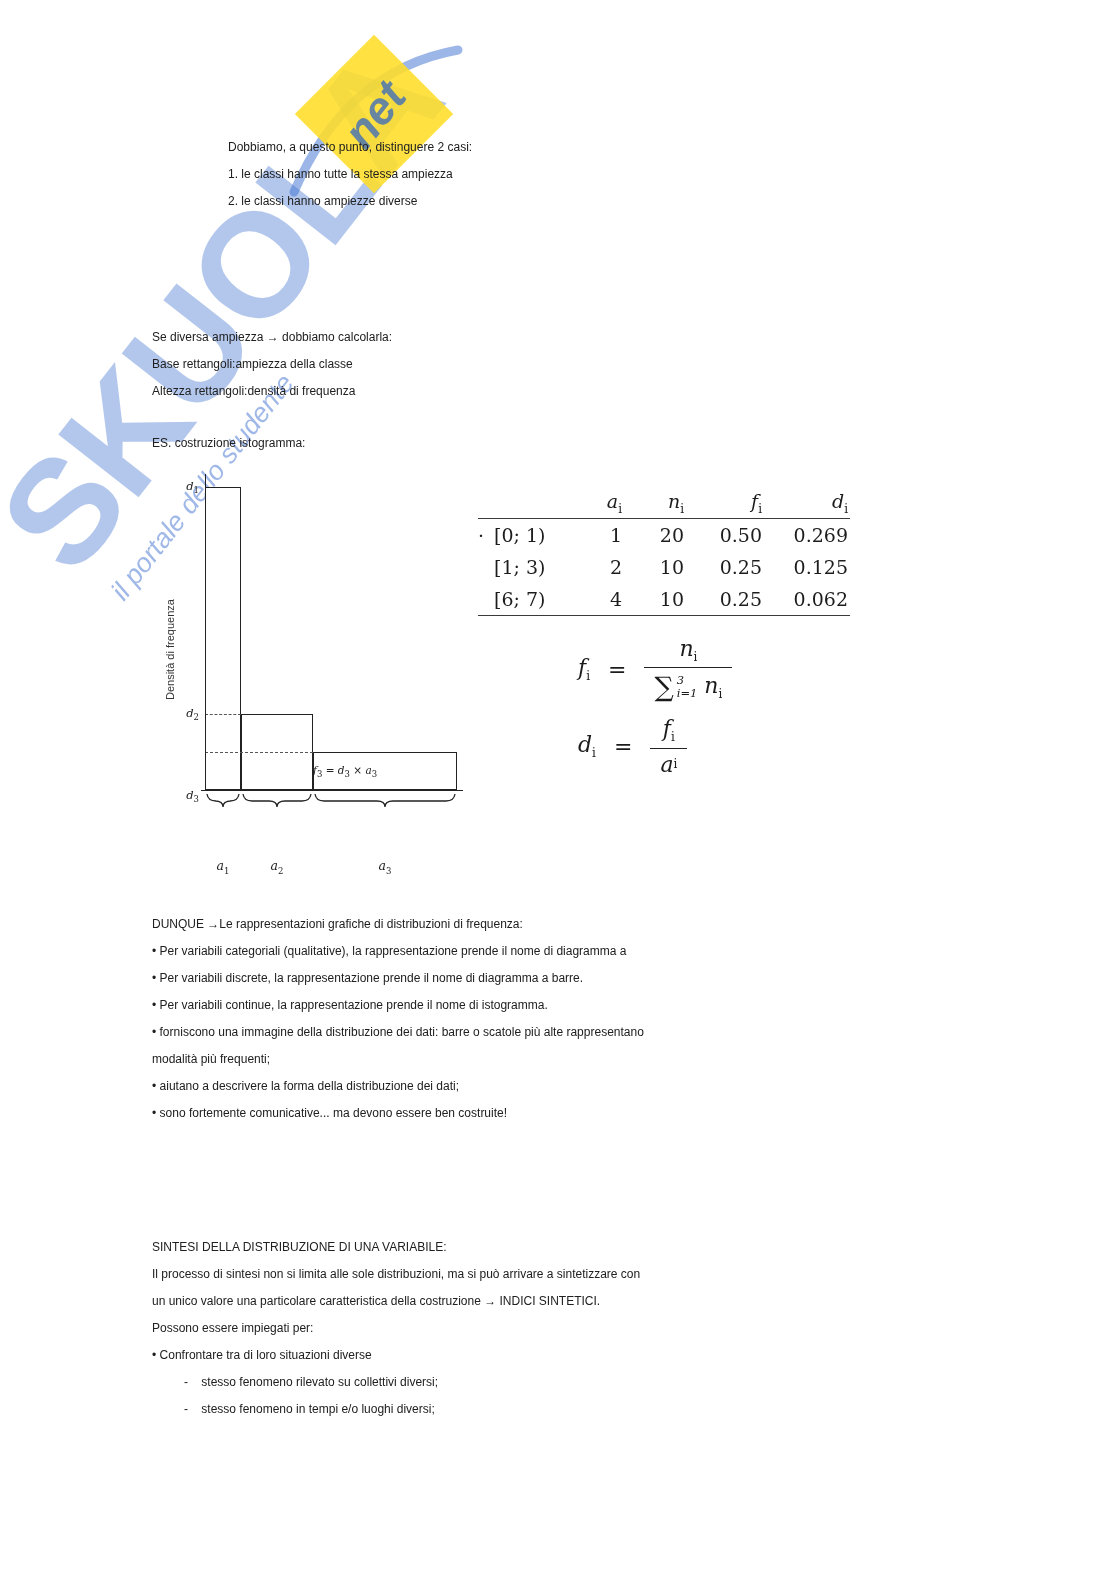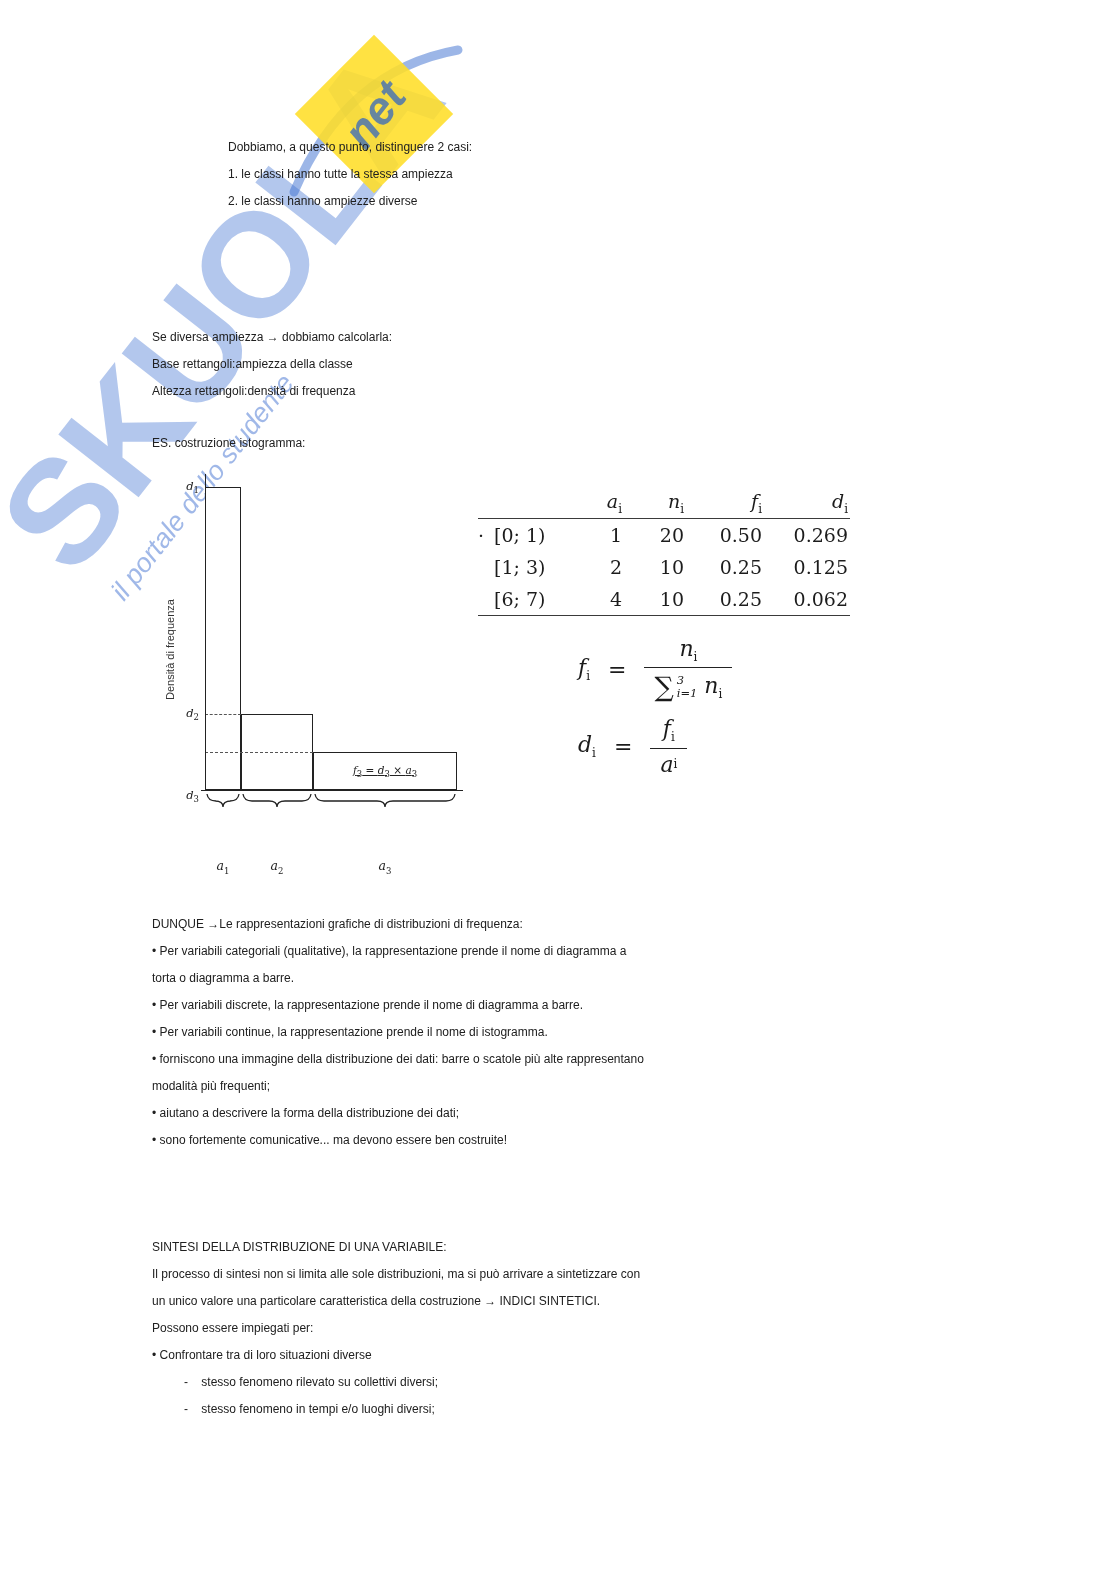--- a/index.html
+++ b/index.html
@@ -32,21 +32,21 @@
   
   #figure{left:150px;top:468px;width:740px;height:400px;position:absolute;z-index:1;}
 
   #histogram{position:absolute;left:0;top:0;width:340px;height:380px;color:#222;}
   #histogram .ylabel{position:absolute;left:14px;top:232px;font-size:11px;color:#333;transform:rotate(-90deg);transform-origin:left top;white-space:nowrap;}
   #histogram .bar{position:absolute;background:#fff;border:1.3px solid #222;box-sizing:border-box;}
   #histogram .dash{position:absolute;border-top:1.2px dashed #555;height:0;}
   #histogram .dlab{position:absolute;text-align:right;font-family:"DejaVu Serif",serif;font-size:11.5px;}
   #histogram .dlab sub,#histogram .alab sub,#histogram .ann sub{font-size:8.5px;}
   #histogram .alab{position:absolute;text-align:center;font-family:"DejaVu Serif",serif;font-size:12.5px;margin-top:48px;}
-  #histogram .ann{position:absolute;text-align:center;font-family:"DejaVu Serif",serif;font-size:10.5px;text-decoration:underline;}
+  #histogram .ann{position:absolute;font-family:"DejaVu Serif",serif;font-size:10.5px;}
   #histogram .vaxis{position:absolute;width:1.4px;background:#222;}
   #histogram .haxis{position:absolute;height:1.4px;background:#222;}
 
   
   #freq-table{position:absolute;left:328px;top:20px;width:372px;font-family:"DejaVu Serif",serif;font-size:19px;color:#1c1c1c;border-bottom:1.8px solid #3a3a3a;}
   .trow{display:grid;grid-template-columns:16px 74px 54px 62px 78px 86px;align-items:center;height:32px;}
   .trow.thead{height:30px;border-bottom:1.8px solid #3a3a3a;}
   .trow .num{text-align:right;}
   .trow .cls{text-align:left;}
   .math i{font-style:italic;}
@@ -191,21 +191,20 @@
               <sub>i</sub>
             </span>
         </span>
       </div>
     </div>
   </div>
 
   <div class="block" id="dunque">
     <div class="line">DUNQUE →Le rappresentazioni grafiche di distribuzioni di frequenza:</div>
     <div class="line">• Per variabili categoriali (qualitative), la rappresentazione prende il nome di diagramma a</div>
-    <div class="line">torta o diagramma a barre.</div>
     <div class="line">• Per variabili discrete, la rappresentazione prende il nome di diagramma a barre.</div>
     <div class="line">• Per variabili continue, la rappresentazione prende il nome di istogramma.</div>
     <div class="line">• forniscono una immagine della distribuzione dei dati: barre o scatole più alte rappresentano</div>
     <div class="line">modalità più frequenti;</div>
     <div class="line">• aiutano a descrivere la forma della distribuzione dei dati;</div>
     <div class="line">• sono fortemente comunicative... ma devono essere ben costruite!</div>
   </div>
 
   <div class="block" id="sintesi">
     <div class="line">SINTESI DELLA DISTRIBUZIONE DI UNA VARIABILE:</div>

